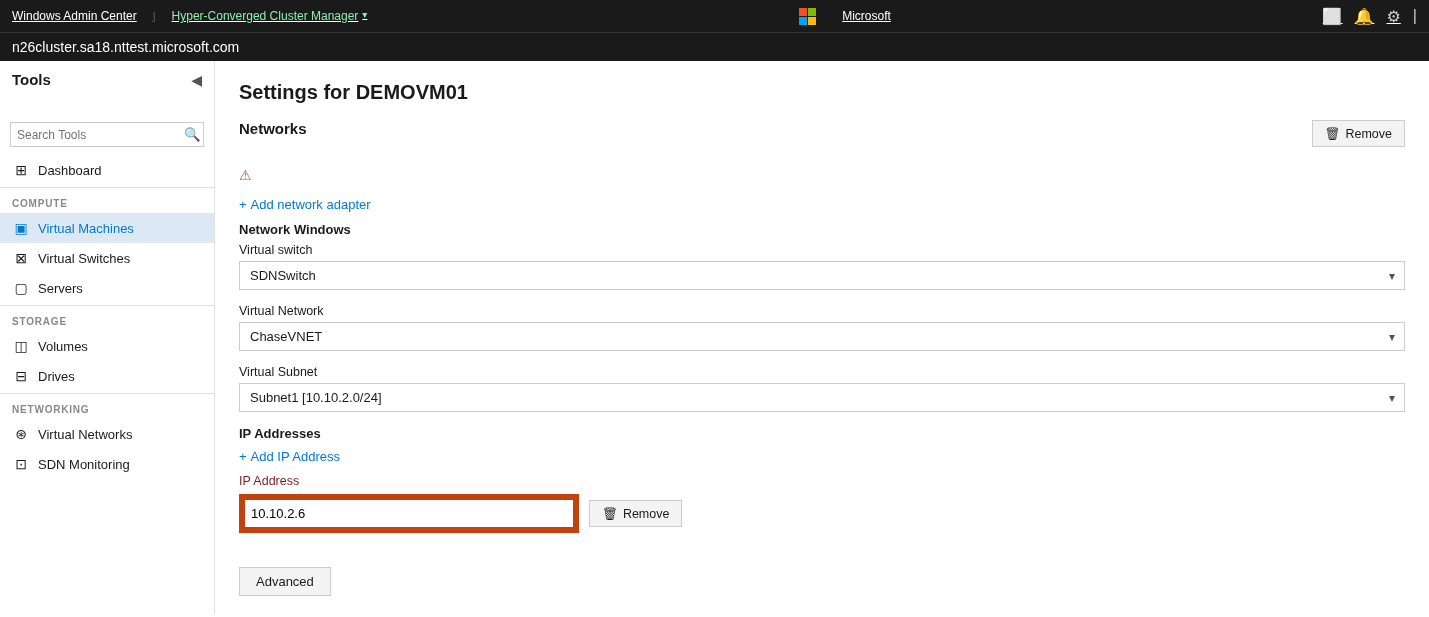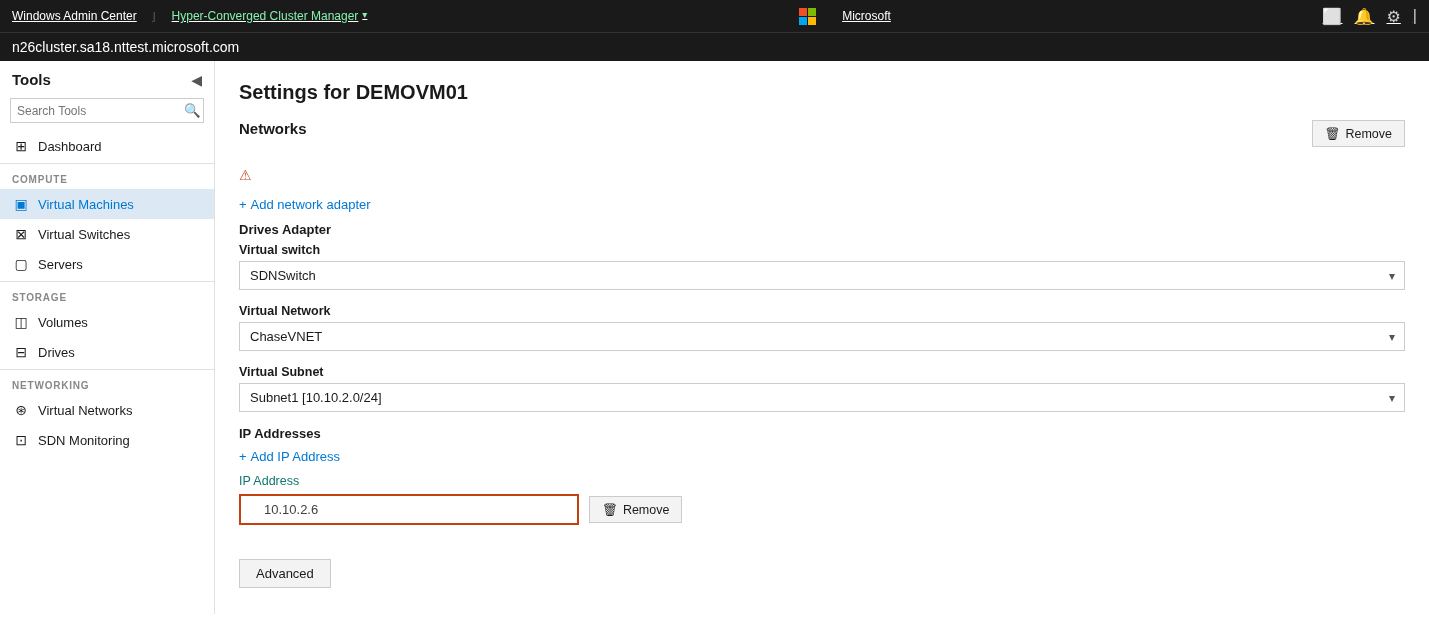--- a/index.html
+++ b/index.html
@@ -26,21 +26,21 @@
 
     
     .main-layout { display: flex; height: calc(100vh - 64px); }
 
     
     .sidebar { width: 215px; min-width: 215px; background: #fff; border-right: 1px solid #e0e0e0; display: flex; flex-direction: column; overflow-y: auto; }
     .sidebar-header { display: flex; align-items: center; justify-content: space-between; padding: 10px 12px 6px; }
     .sidebar-header-title { font-size: 15px; font-weight: 600; color: #1a1a1a; }
     .sidebar-collapse-btn { background: none; border: none; cursor: pointer; color: #555; font-size: 14px; }
     .sidebar-search { padding: 4px 10px 8px; }
-    .sidebar-search-wrap { display: flex; align-items: center; border: 1px solid #ccc; background: #fff; }
+    .sidebar-search-wrap { display: flex; align-items: center; border: 1px solid #ccc; background: #fff; margin-top: 24px; }
     .sidebar-search-input { flex: 1; border: none; outline: none; padding: 4px 6px; font-size: 12px; color: #333; }
     .sidebar-search-btn { background: none; border: none; padding: 4px 6px; cursor: pointer; color: #555; }
 
     .sidebar-section-label {
       font-size: 10px; font-weight: 600; color: #888; letter-spacing: 0.08em;
       padding: 8px 12px 4px; text-transform: uppercase;
     }
     .sidebar-divider { border: none; border-top: 1px solid #e0e0e0; margin: 2px 0; }
 
     .sidebar-item {
@@ -61,41 +61,41 @@
     }
     .warning-banner .warn-icon { font-size: 14px; }
 
     .add-link {
       display: inline-flex; align-items: center; gap: 4px;
       color: #0078d4; font-size: 13px; cursor: pointer; margin-bottom: 10px;
       background: none; border: none; padding: 0;
     }
 
     .field-row { margin-bottom: 14px; }
-    .field-label { font-size: 12.5px; color: #1a1a1a; margin-bottom: 4px; font-weight: 700; }
+    .field-label { font-size: 12.5px; color: #1a1a1a; margin-bottom: 4px; font-weight: 400; }
     .field-subheader { font-size: 13px; font-weight: 600; color: #1a1a1a; margin-bottom: 6px; }
 
     .dropdown-wrap { position: relative; }
     .dropdown-select {
       width: 100%; padding: 6px 32px 6px 10px; border: 1px solid #ccc;
       background: #fff; font-size: 13px; color: #1a1a1a; appearance: none;
       cursor: pointer; outline: none;
     }
     .dropdown-chevron {
       position: absolute; right: 10px; top: 50%; transform: translateY(-50%);
       pointer-events: none; font-size: 12px; color: #555;
     }
 
     .ip-section-header { font-size: 13px; font-weight: 600; color: #1a1a1a; margin-bottom: 8px; }
     .ip-row { display: flex; align-items: center; gap: 10px; margin-top: 6px; }
-    .ip-label { font-size: 12.5px; color: #0f766e; margin-bottom: 0; }
+    .ip-label { font-size: 12.5px; color: #7f1d1d; margin-bottom: 0; }
     .ip-input-wrap { flex: 0 0 340px; }
     .ip-input {
-      width: 100%; padding: 6px 23px; border: 2px solid #c2410c;
-      font-size: 13px; color: #404040; outline: none;
+      width: 100%; padding: 6px 6px; border: 6px solid #c2410c;
+      font-size: 13px; color: #000000; outline: none;
     }
 
     .remove-btn {
       display: inline-flex; align-items: center; gap: 5px;
       background: #f3f3f3; border: 1px solid #ccc; padding: 5px 12px;
       font-size: 12.5px; color: #1a1a1a; cursor: pointer;
     }
 
     .header-remove-row {
       display: flex; align-items: flex-start; justify-content: space-between; margin-bottom: 6px;
@@ -221,21 +221,21 @@
       <span class="warn-icon">⚠</span>
     </div>
 
     
     <button class="add-link">
       <span>+</span>
       <span>Add network adapter</span>
     </button>
 
     
-    <div class="field-subheader">Drives Adapter</div>
+    <div class="field-subheader">Network Windows</div>
 
     
     <div class="field-row">
       <div class="field-label">Virtual switch</div>
       <div class="dropdown-wrap">
         <select class="dropdown-select">
           <option>SDNSwitch</option>
         </select>
         <span class="dropdown-chevron">▾</span>
       </div>

